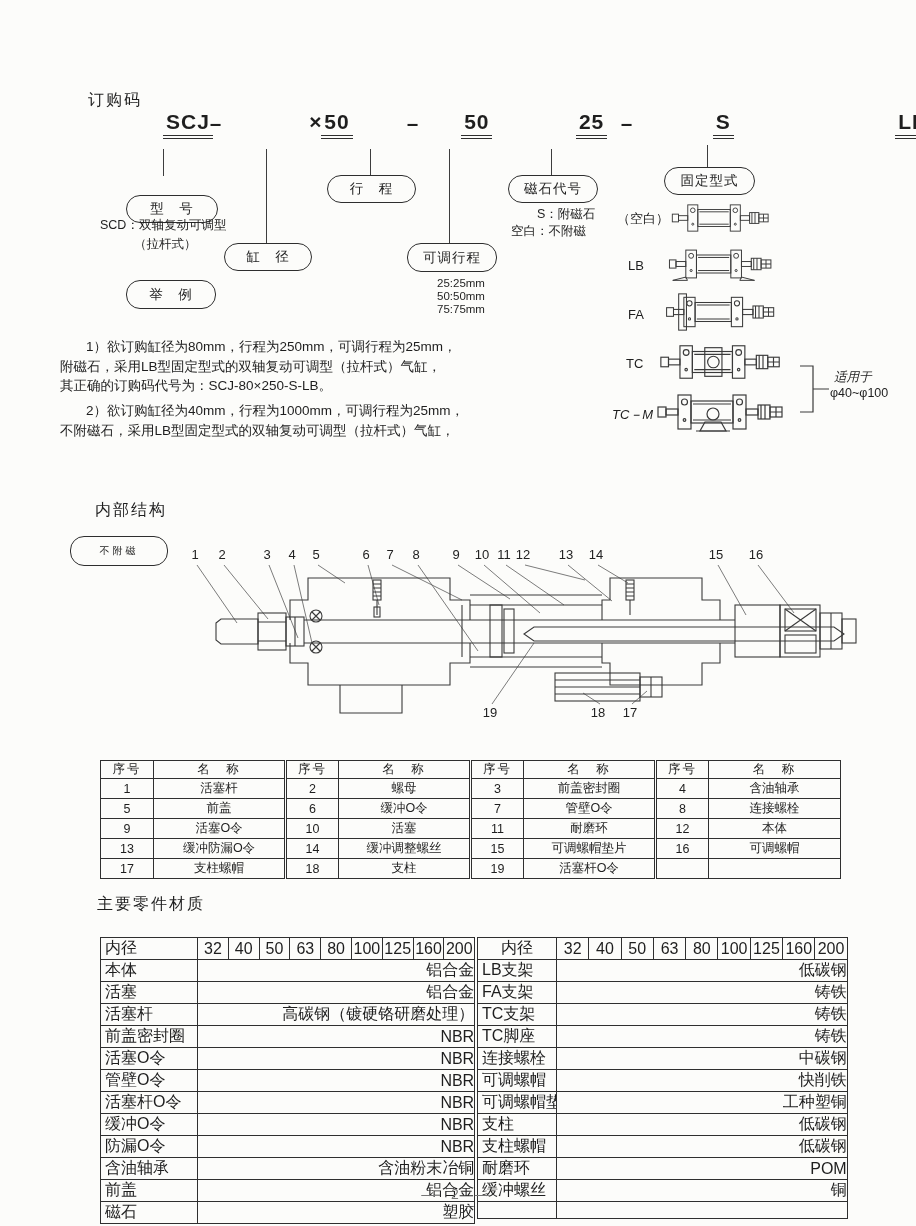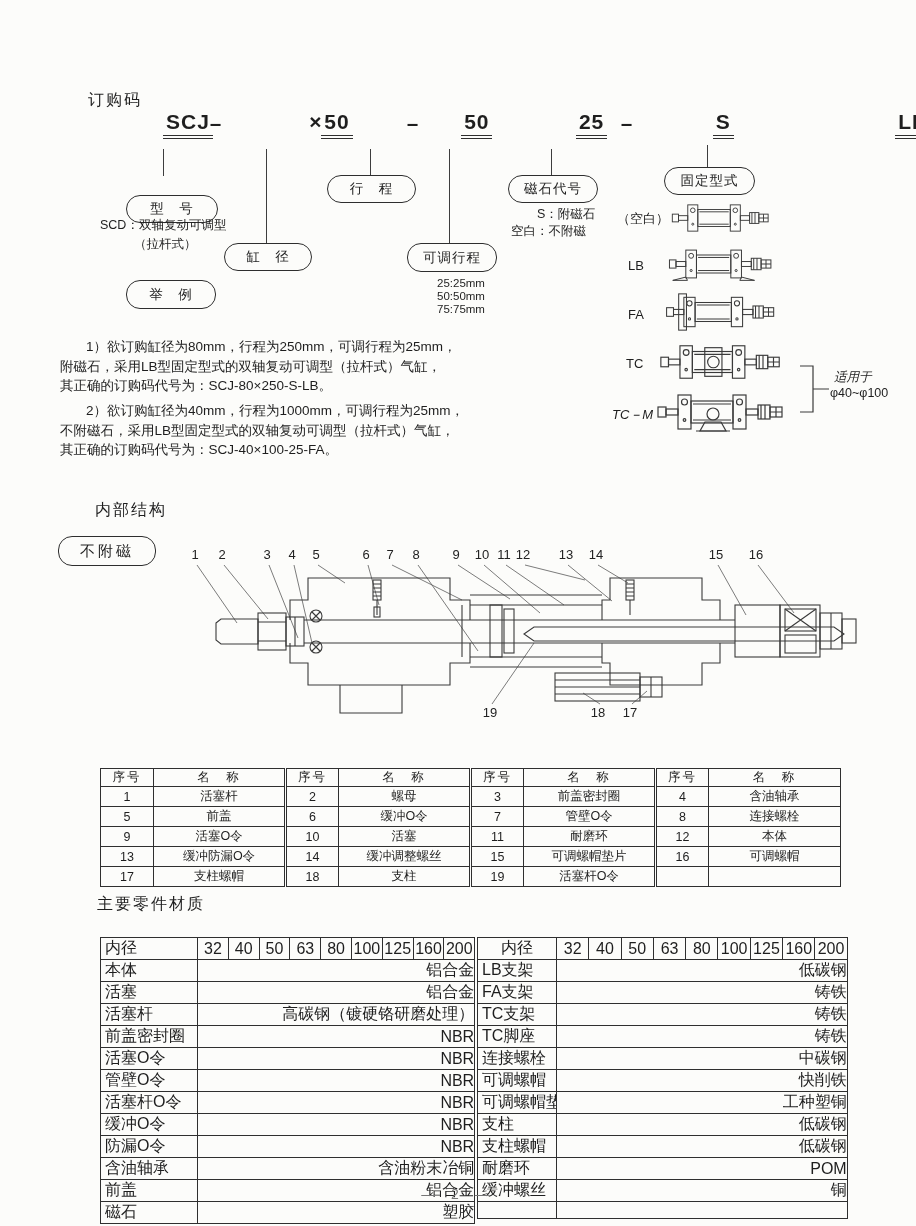--- a/index.html
+++ b/index.html
@@ -16,21 +16,21 @@
   .obox{position:absolute;border:1.5px solid #2e2e2e;border-radius:14px;display:flex;
         align-items:center;justify-content:center;font-size:13.5px;letter-spacing:1px;
         background:#fcfcfa;white-space:nowrap;}
   .note{font-size:12.5px;white-space:nowrap;}
   .small{font-size:11.5px;line-height:15px;white-space:nowrap;}
   .mlabel{font-size:13px;white-space:nowrap;}
   .ex{width:468px;font-size:13.5px;line-height:19.5px;}
   .ex .l1{text-indent:26px;}
   table{border-collapse:collapse;table-layout:fixed;background:#fcfcfa;}
   table,td,th{border:1px solid #2f2f2f;}
-  #parts-table{width:740px;font-size:12.5px;margin-top:8px;}
+  #parts-table{width:740px;font-size:12.5px;}
   #parts-table th{font-weight:500;height:17px;padding:0;letter-spacing:2px;}
   #parts-table td{height:19px;text-align:center;padding:0;}
   #parts-table .sep{border-left:3px double #2f2f2f;}
   .mat{font-size:16px;}
   .mat th{font-weight:500;height:16px;padding:0;}
   .mat td{height:15.6px;padding:0;text-align:right;}
   .mat .lbl{text-align:left;padding-left:4px;white-space:nowrap;overflow:hidden;}
   svg text{font-family:"Liberation Sans","DejaVu Sans",sans-serif;}
   .footer{width:100%;text-align:center;font-size:14px;color:#777;letter-spacing:6px;}
 </style>
@@ -154,26 +154,25 @@
 
   
   <div class="abs ex" style="left:60px;top:337px;">
     <div class="l1">1）欲订购缸径为80mm，行程为250mm，可调行程为25mm，</div>
     <div>附磁石，采用LB型固定型式的双轴复动可调型（拉杆式）气缸，</div>
     <div>其正确的订购码代号为：SCJ-80×250-S-LB。</div>
   </div>
   <div class="abs ex" style="left:60px;top:401px;">
     <div class="l1">2）欲订购缸径为40mm，行程为1000mm，可调行程为25mm，</div>
     <div>不附磁石，采用LB型固定型式的双轴复动可调型（拉杆式）气缸，</div>
-    <div>其正确的订购码代号为：SCJ-40×100-25-FA。</div>
   </div>
 
   
   <div class="abs sect" style="left:95px;top:500px;">内部结构</div>
-  <div class="obox" style="left:58px;top:536px;width:96px;height:28px;border-radius:14px;font-size:15px;letter-spacing:3px;">不附磁</div>
+  <div class="obox" style="left:70px;top:536px;width:96px;height:28px;border-radius:14px;font-size:10px;letter-spacing:3px;">不附磁</div>
 
   <svg class="abs" style="left:140px;top:543px;" width="760" height="215" viewBox="0 0 760 215">
 
     <g stroke="#5a5a5a" stroke-width="0.8">
       <line x1="57" y1="22" x2="97" y2="80"></line>
         <line x1="84" y1="22" x2="128" y2="76"></line>
       <line x1="129" y1="22" x2="158" y2="95"></line>
         <line x1="154" y1="22" x2="172" y2="100"></line>
       <line x1="178" y1="22" x2="205" y2="40"></line>
         <line x1="228" y1="22" x2="239" y2="62"></line>

